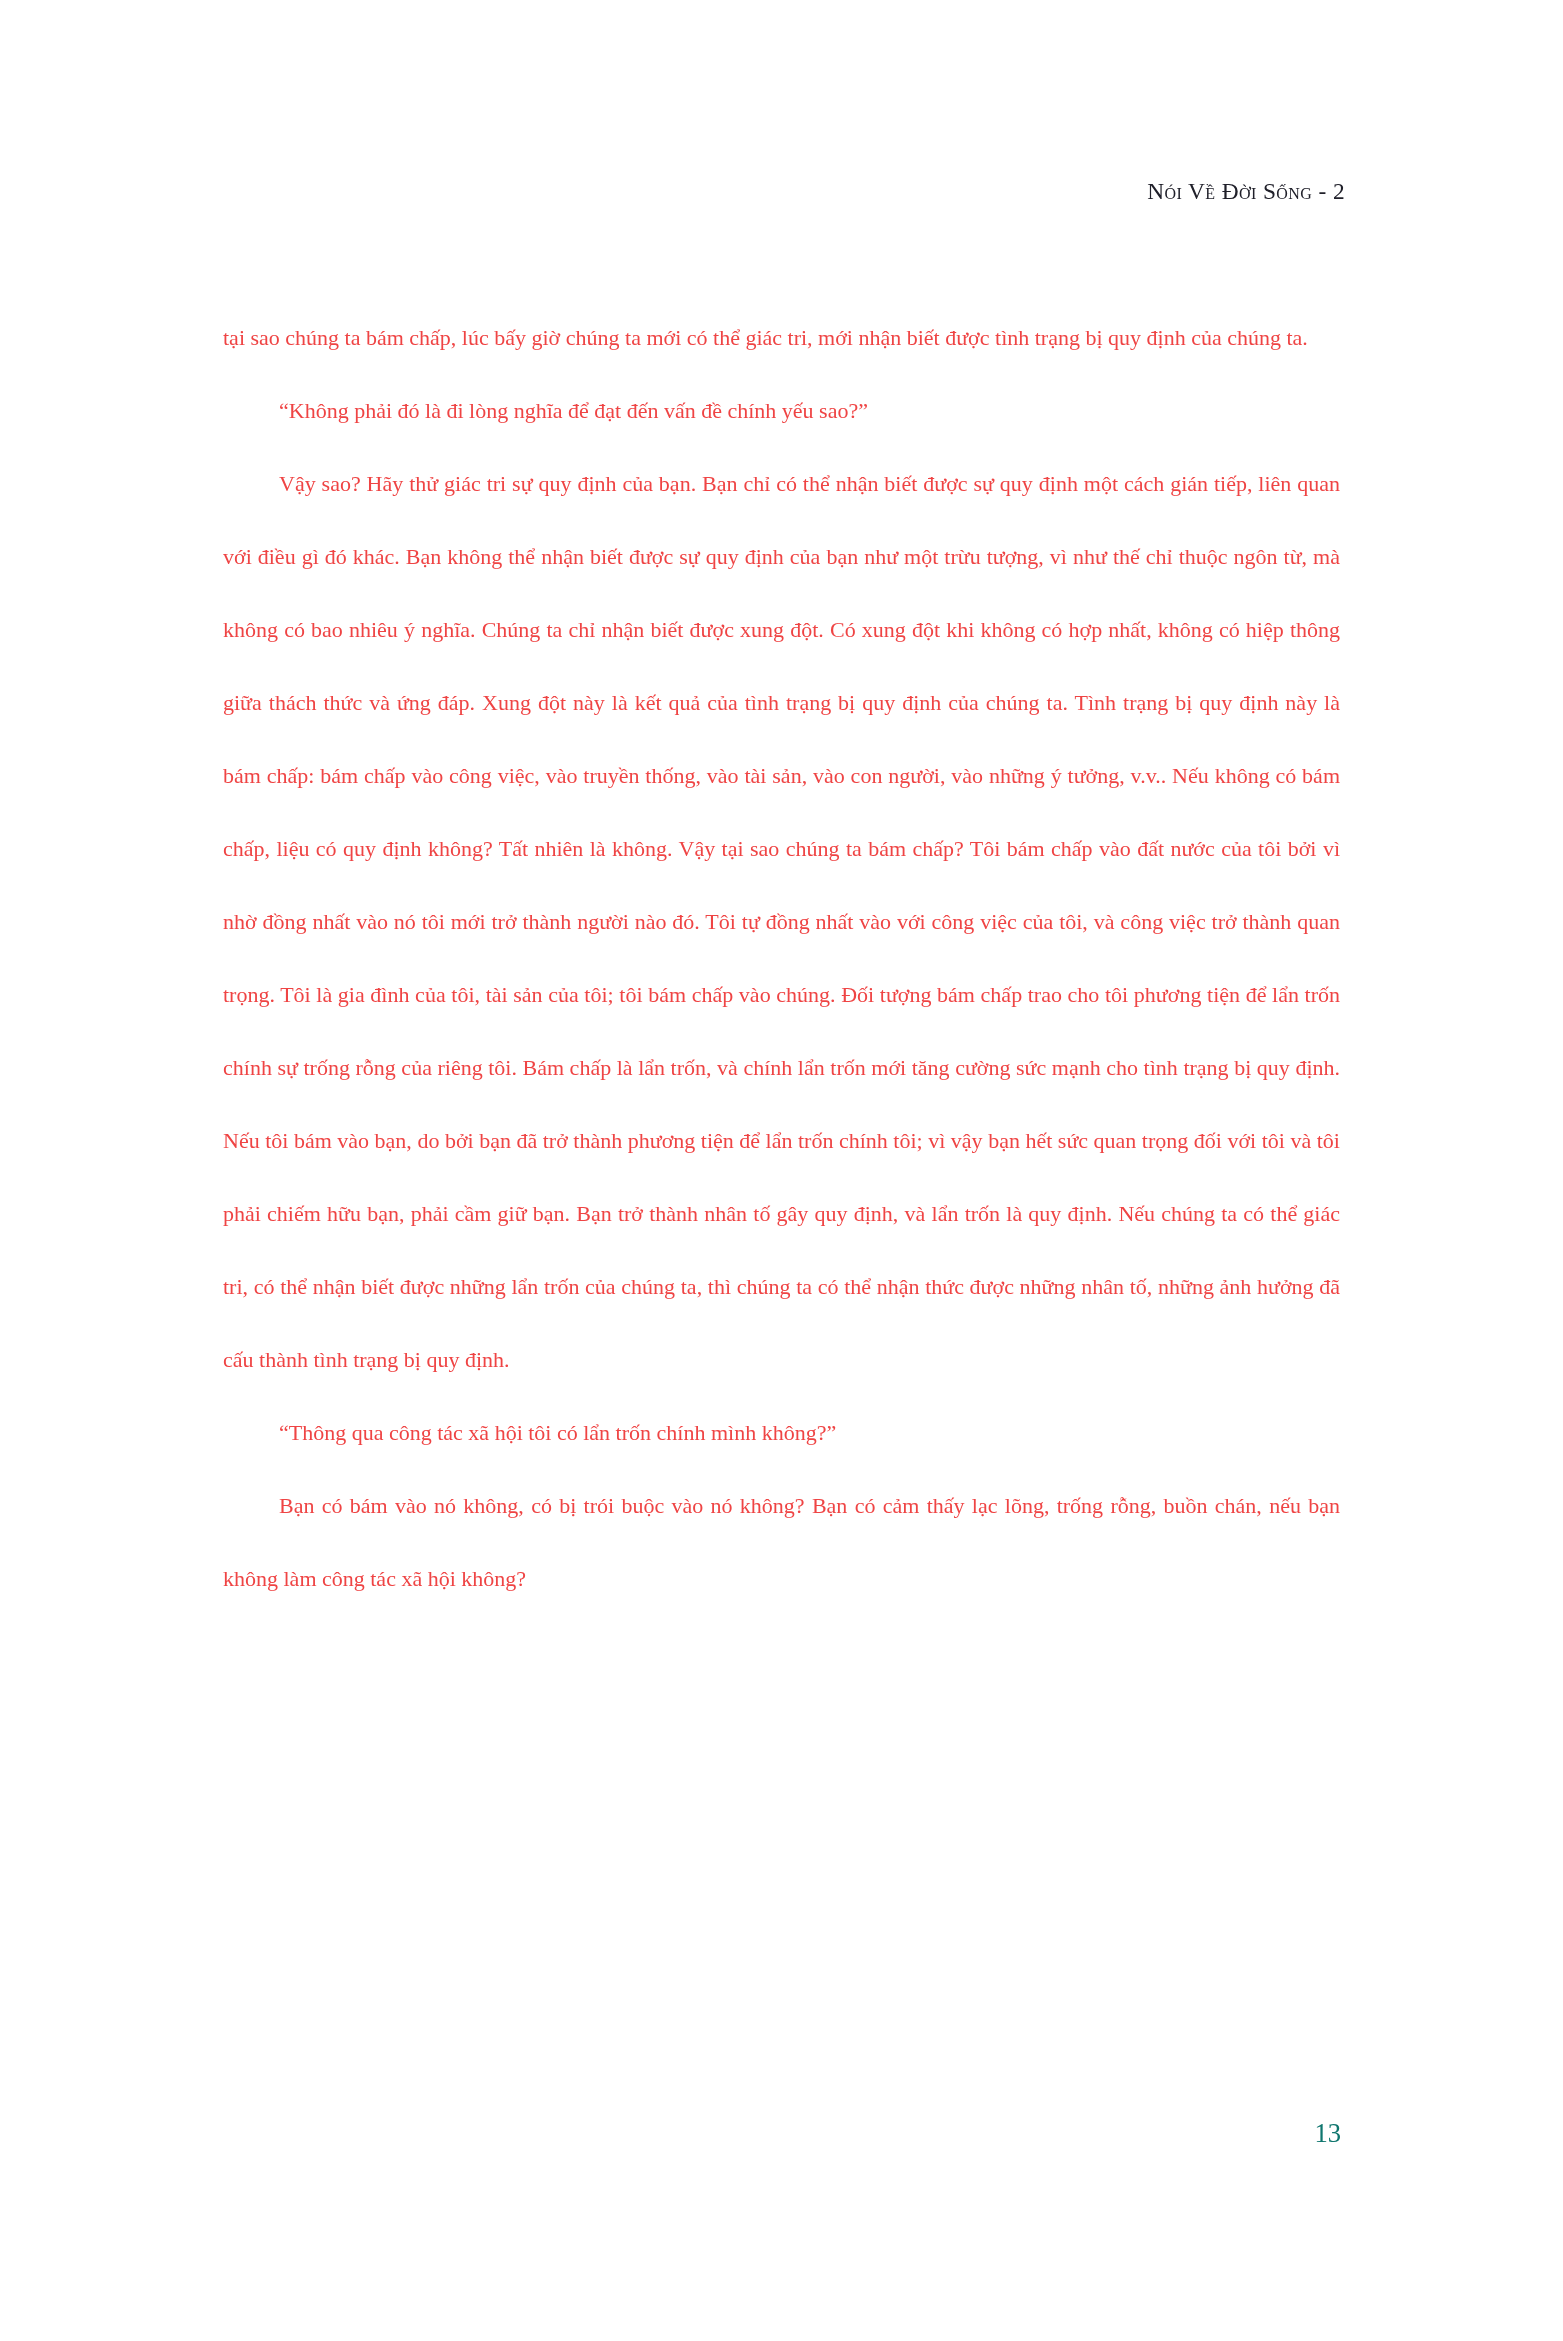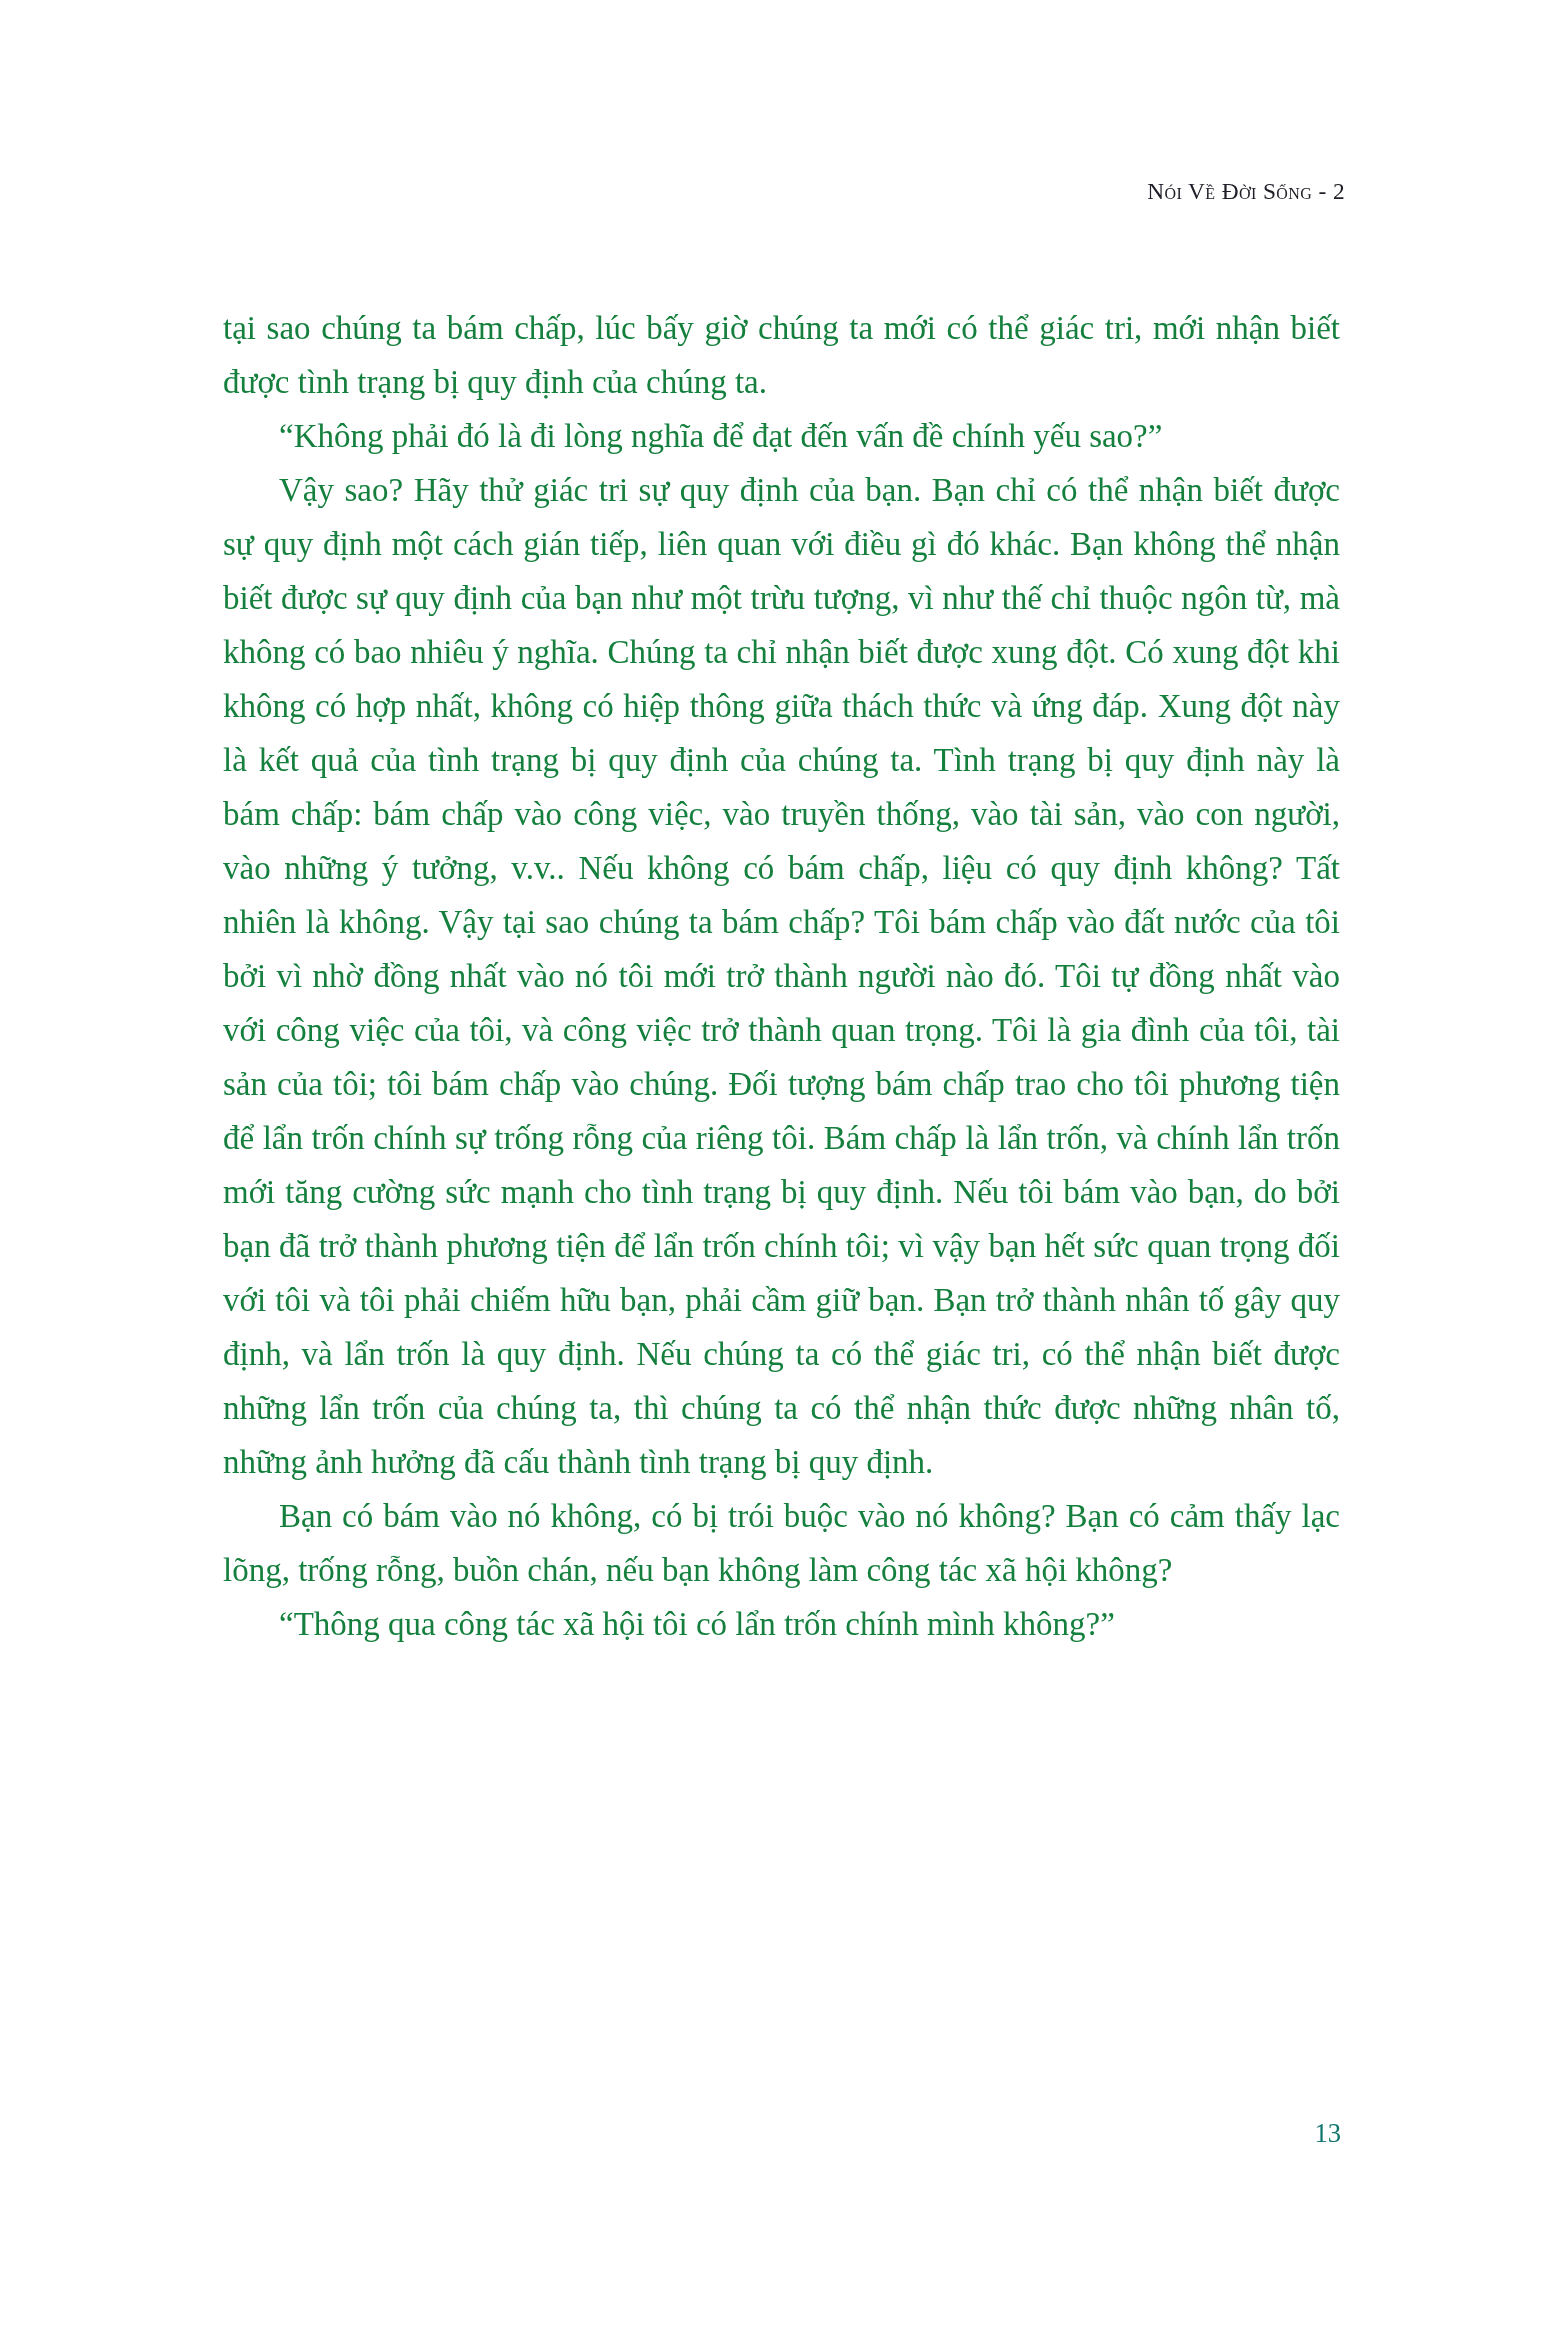--- a/index.html
+++ b/index.html
@@ -42,25 +42,25 @@
   
   .text-column {
     position: absolute;
     top: 301px;
     left: 223px;
     width: 1117px;
   }
 
   .para {
     margin: 0 0 0 0;
-    font-size: 33px;
-    line-height: 54px;
+    font-size: 22px;
+    line-height: 73px;
     text-align: justify;
     text-justify: inter-word;
-    color: #15803d;
+    color: #ef4444;
     hyphens: none;
   }
   .para + .para {
     margin-top: 0px;
   }
   .para.indent {
     text-indent: 56px;
   }
   
 
@@ -79,20 +79,20 @@
 <div class="page">
 
   <div class="running-head">
     <span class="smallcaps">Nói Về Đời Sống - 2</span>
   </div>
 
   <div class="text-column">
     <p class="para">tại sao chúng ta bám chấp, lúc bấy giờ chúng ta mới có thể giác tri, mới nhận biết được tình trạng bị quy định của chúng ta.</p>
     <p class="para indent">“Không phải đó là đi lòng nghĩa để đạt đến vấn đề chính yếu sao?”</p>
     <p class="para indent">Vậy sao? Hãy thử giác tri sự quy định của bạn. Bạn chỉ có thể nhận biết được sự quy định một cách gián tiếp, liên quan với điều gì đó khác. Bạn không thể nhận biết được sự quy định của bạn như một trừu tượng, vì như thế chỉ thuộc ngôn từ, mà không có bao nhiêu ý nghĩa. Chúng ta chỉ nhận biết được xung đột. Có xung đột khi không có hợp nhất, không có hiệp thông giữa thách thức và ứng đáp. Xung đột này là kết quả của tình trạng bị quy định của chúng ta. Tình trạng bị quy định này là bám chấp: bám chấp vào công việc, vào truyền thống, vào tài sản, vào con người, vào những ý tưởng, v.v.. Nếu không có bám chấp, liệu có quy định không? Tất nhiên là không. Vậy tại sao chúng ta bám chấp? Tôi bám chấp vào đất nước của tôi bởi vì nhờ đồng nhất vào nó tôi mới trở thành người nào đó. Tôi tự đồng nhất vào với công việc của tôi, và công việc trở thành quan trọng. Tôi là gia đình của tôi, tài sản của tôi; tôi bám chấp vào chúng. Đối tượng bám chấp trao cho tôi phương tiện để lẩn trốn chính sự trống rỗng của riêng tôi. Bám chấp là lẩn trốn, và chính lẩn trốn mới tăng cường sức mạnh cho tình trạng bị quy định. Nếu tôi bám vào bạn, do bởi bạn đã trở thành phương tiện để lẩn trốn chính tôi; vì vậy bạn hết sức quan trọng đối với tôi và tôi phải chiếm hữu bạn, phải cầm giữ bạn. Bạn trở thành nhân tố gây quy định, và lẩn trốn là quy định. Nếu chúng ta có thể giác tri, có thể nhận biết được những lẩn trốn của chúng ta, thì chúng ta có thể nhận thức được những nhân tố, những ảnh hưởng đã cấu thành tình trạng bị quy định.</p>
+    <p class="para indent">“Thông qua công tác xã hội tôi có lẩn trốn chính mình không?”</p>
     <p class="para indent">Bạn có bám vào nó không, có bị trói buộc vào nó không? Bạn có cảm thấy lạc lõng, trống rỗng, buồn chán, nếu bạn không làm công tác xã hội không?</p>
-    <p class="para indent">“Thông qua công tác xã hội tôi có lẩn trốn chính mình không?”</p>
   </div>
 
   <div class="folio">13</div>
 
 </div>
 
 
 </body></html>

